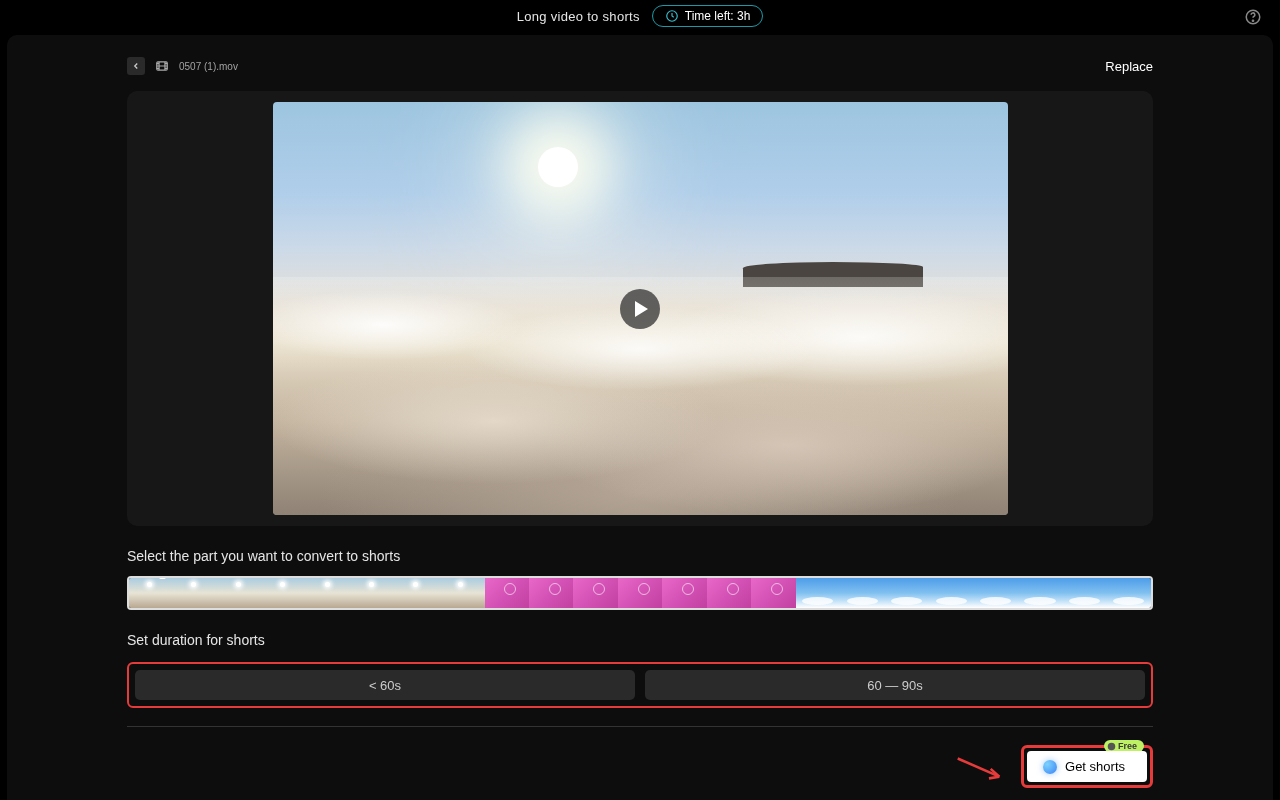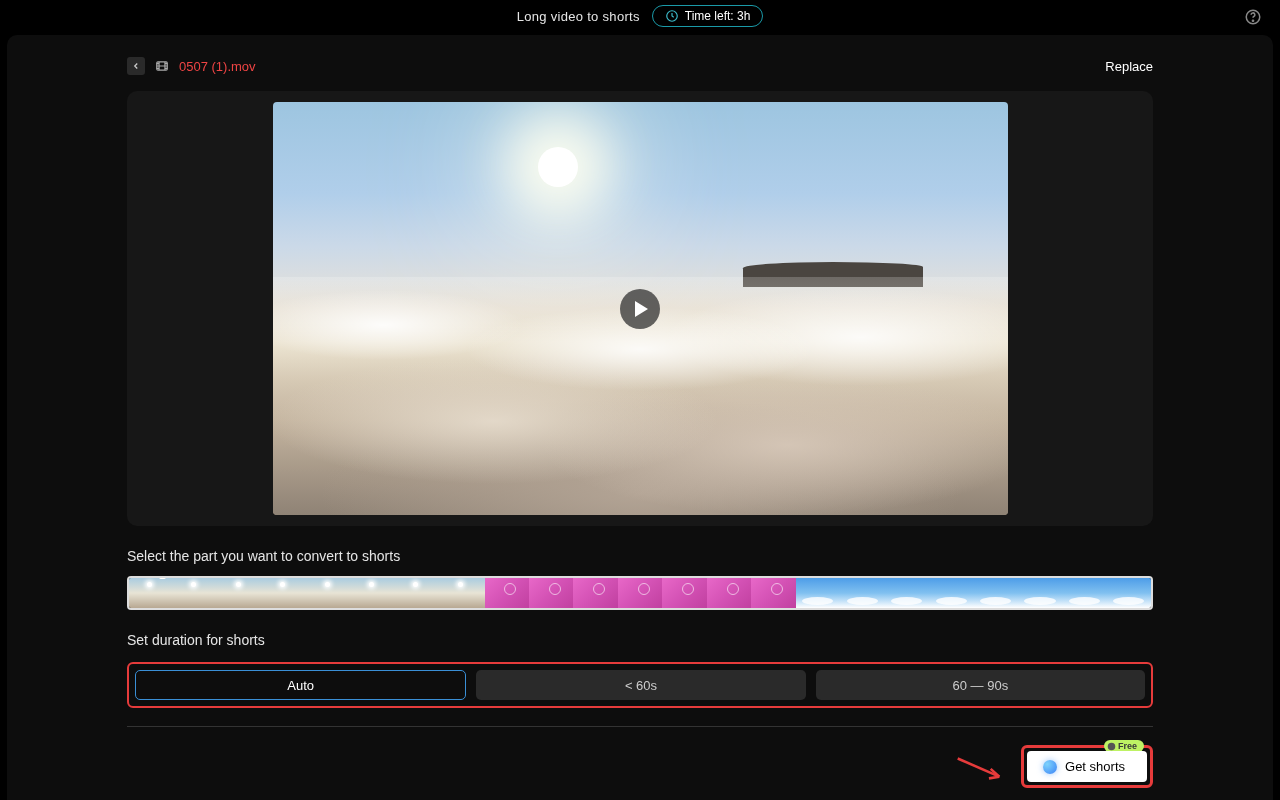--- a/index.html
+++ b/index.html
@@ -75,22 +75,22 @@
       display: flex;
       align-items: center;
       justify-content: center;
       cursor: pointer;
     }
     .file-icon {
       width: 14px;
       height: 14px;
     }
     .filename {
-      font-size: 13px;
-      color: #ef4444;
+      font-size: 10px;
+      color: #a3a3a3;
     }
     .replace-link {
       font-size: 13px;
       color: #fff;
       cursor: pointer;
     }
     .video-panel {
       background: #171717;
       border-radius: 10px;
       height: 435px;
@@ -364,21 +364,20 @@
       <div class="tl-seg tl-sky"></div>
         <div class="tl-seg tl-sky"></div>
         <div class="tl-seg tl-sky"></div>
       <div class="tl-seg tl-sky"></div>
         <div class="tl-seg tl-sky"></div>
     </div>
 
     <div class="duration-section">
       <div class="section-label">Set duration for shorts</div>
       <div class="duration-row">
-        <div class="duration-btn selected">Auto</div>
         <div class="duration-btn">&lt; 60s</div>
         <div class="duration-btn">60 — 90s</div>
       </div>
     </div>
 
     <div class="divider"></div>
 
     <div class="action-row">
       <svg class="arrow" viewBox="0 0 60 30">
           <path d="M2 4 L50 25" stroke="#e63b3b" stroke-width="3" fill="none"></path>

